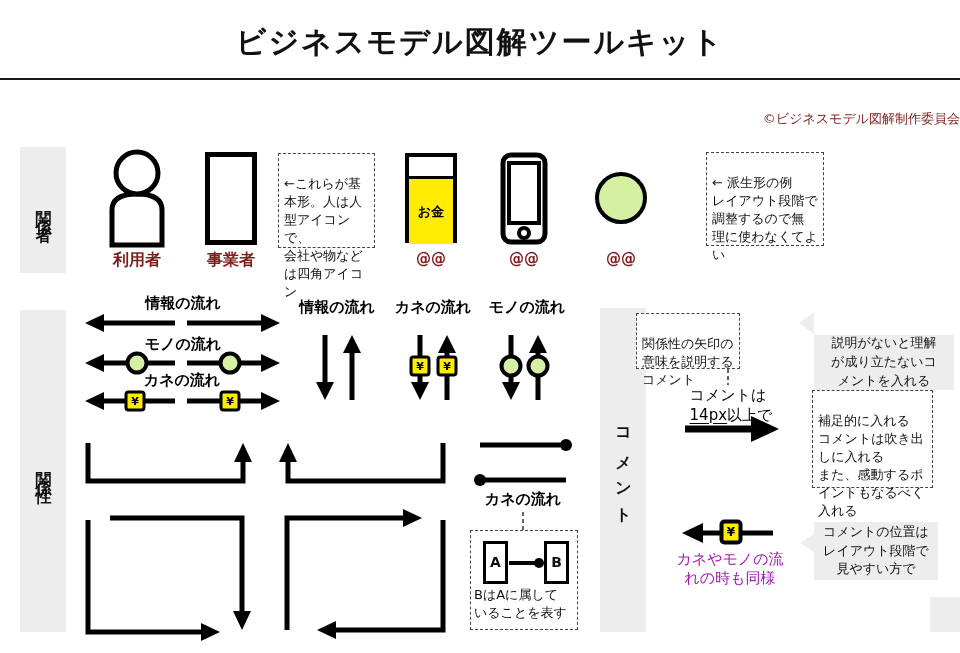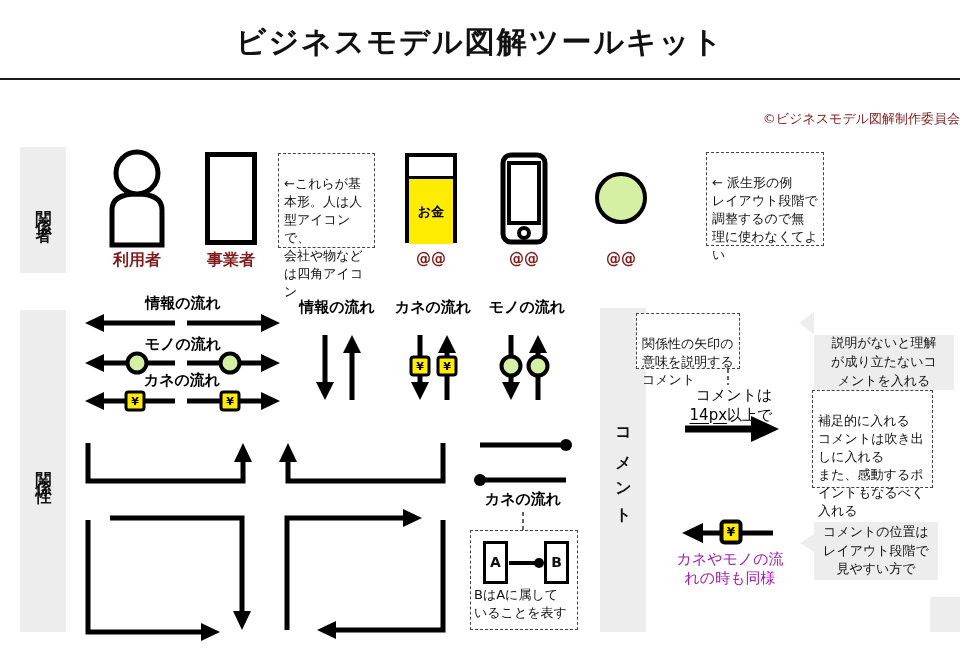--- a/index.html
+++ b/index.html
@@ -22,21 +22,21 @@
   .yen-chip.big { width:15px; height:17px; border-width:4px; border-radius:5px; font-size:12px; line-height:17px; }
   .dot-chip { width:15px; height:15px; background:#d5efa3; border:4px solid #000; border-radius:50%; transform:translate(-50%,-50%); }
 
   .mini-rect { box-sizing:border-box; width:25px; height:43px; border:3px solid #000; background:#fff; display:flex; align-items:center; justify-content:center; font-weight:bold; font-size:14px; }
 
   #money-box { box-sizing:border-box; width:52px; height:90px; border:4px solid #000; background:#fff; }
   #money-box .fill { box-sizing:border-box; margin-top:19px; height:68px; background:#ffec00; border-top:3px solid #000; display:flex; align-items:center; justify-content:center; font-size:13px; font-weight:bold; }
   #biz-rect { box-sizing:border-box; width:52px; height:93px; border:5px solid #000; background:#fff; }
   #green-actor { box-sizing:border-box; width:52px; height:52px; border:4px solid #000; border-radius:50%; background:#d5efa3; }
 
-  .size-note { text-align:right; font-size:15px; line-height:1.3; transform:translateX(-50%); white-space:nowrap; color:#000; }
+  .size-note { text-align:left; font-size:15px; line-height:1.3; transform:translateX(-50%); white-space:nowrap; color:#000; }
   .size-note .u { text-decoration:underline; text-underline-offset:3px; }
   .plain-note { text-align:center; font-size:15px; line-height:1.25; transform:translateX(-50%); white-space:pre-line; color:#a21caf; }
 </style>
 </head>
 <body>
 
 <div id="canvas">
 
   <div class="abs" id="page-title">ビジネスモデル図解ツールキット</div>
   <div class="abs" id="title-rule"></div>

